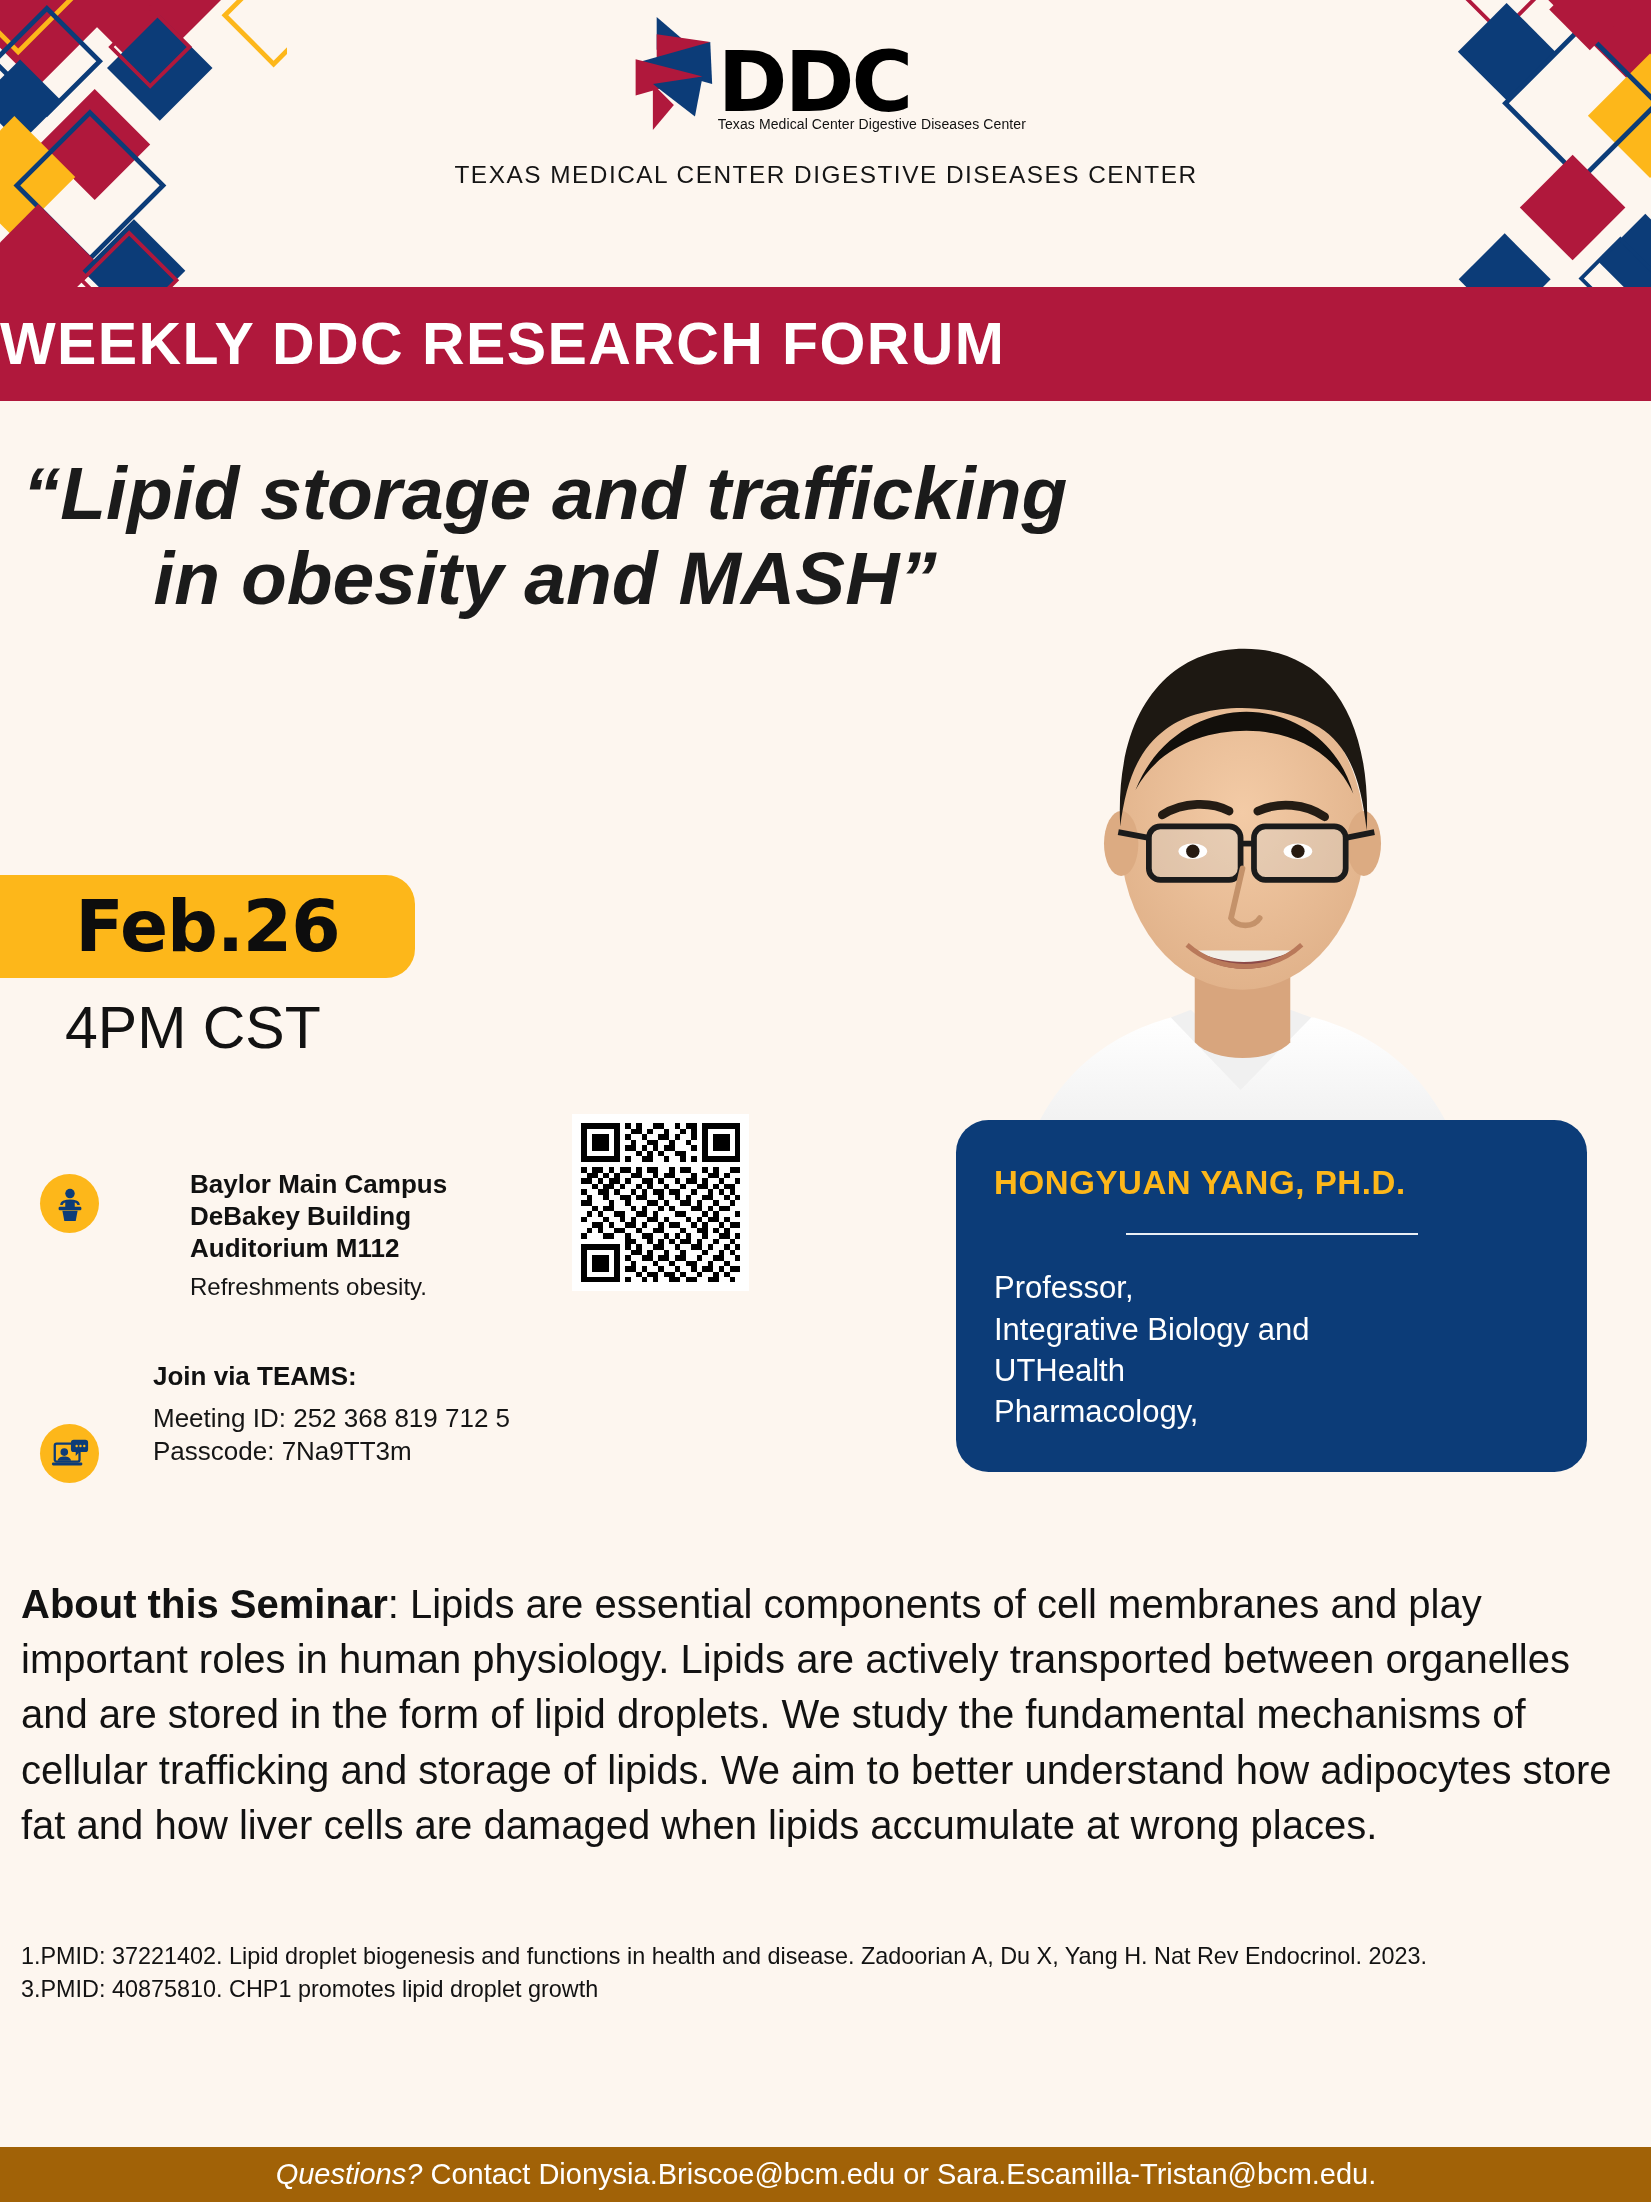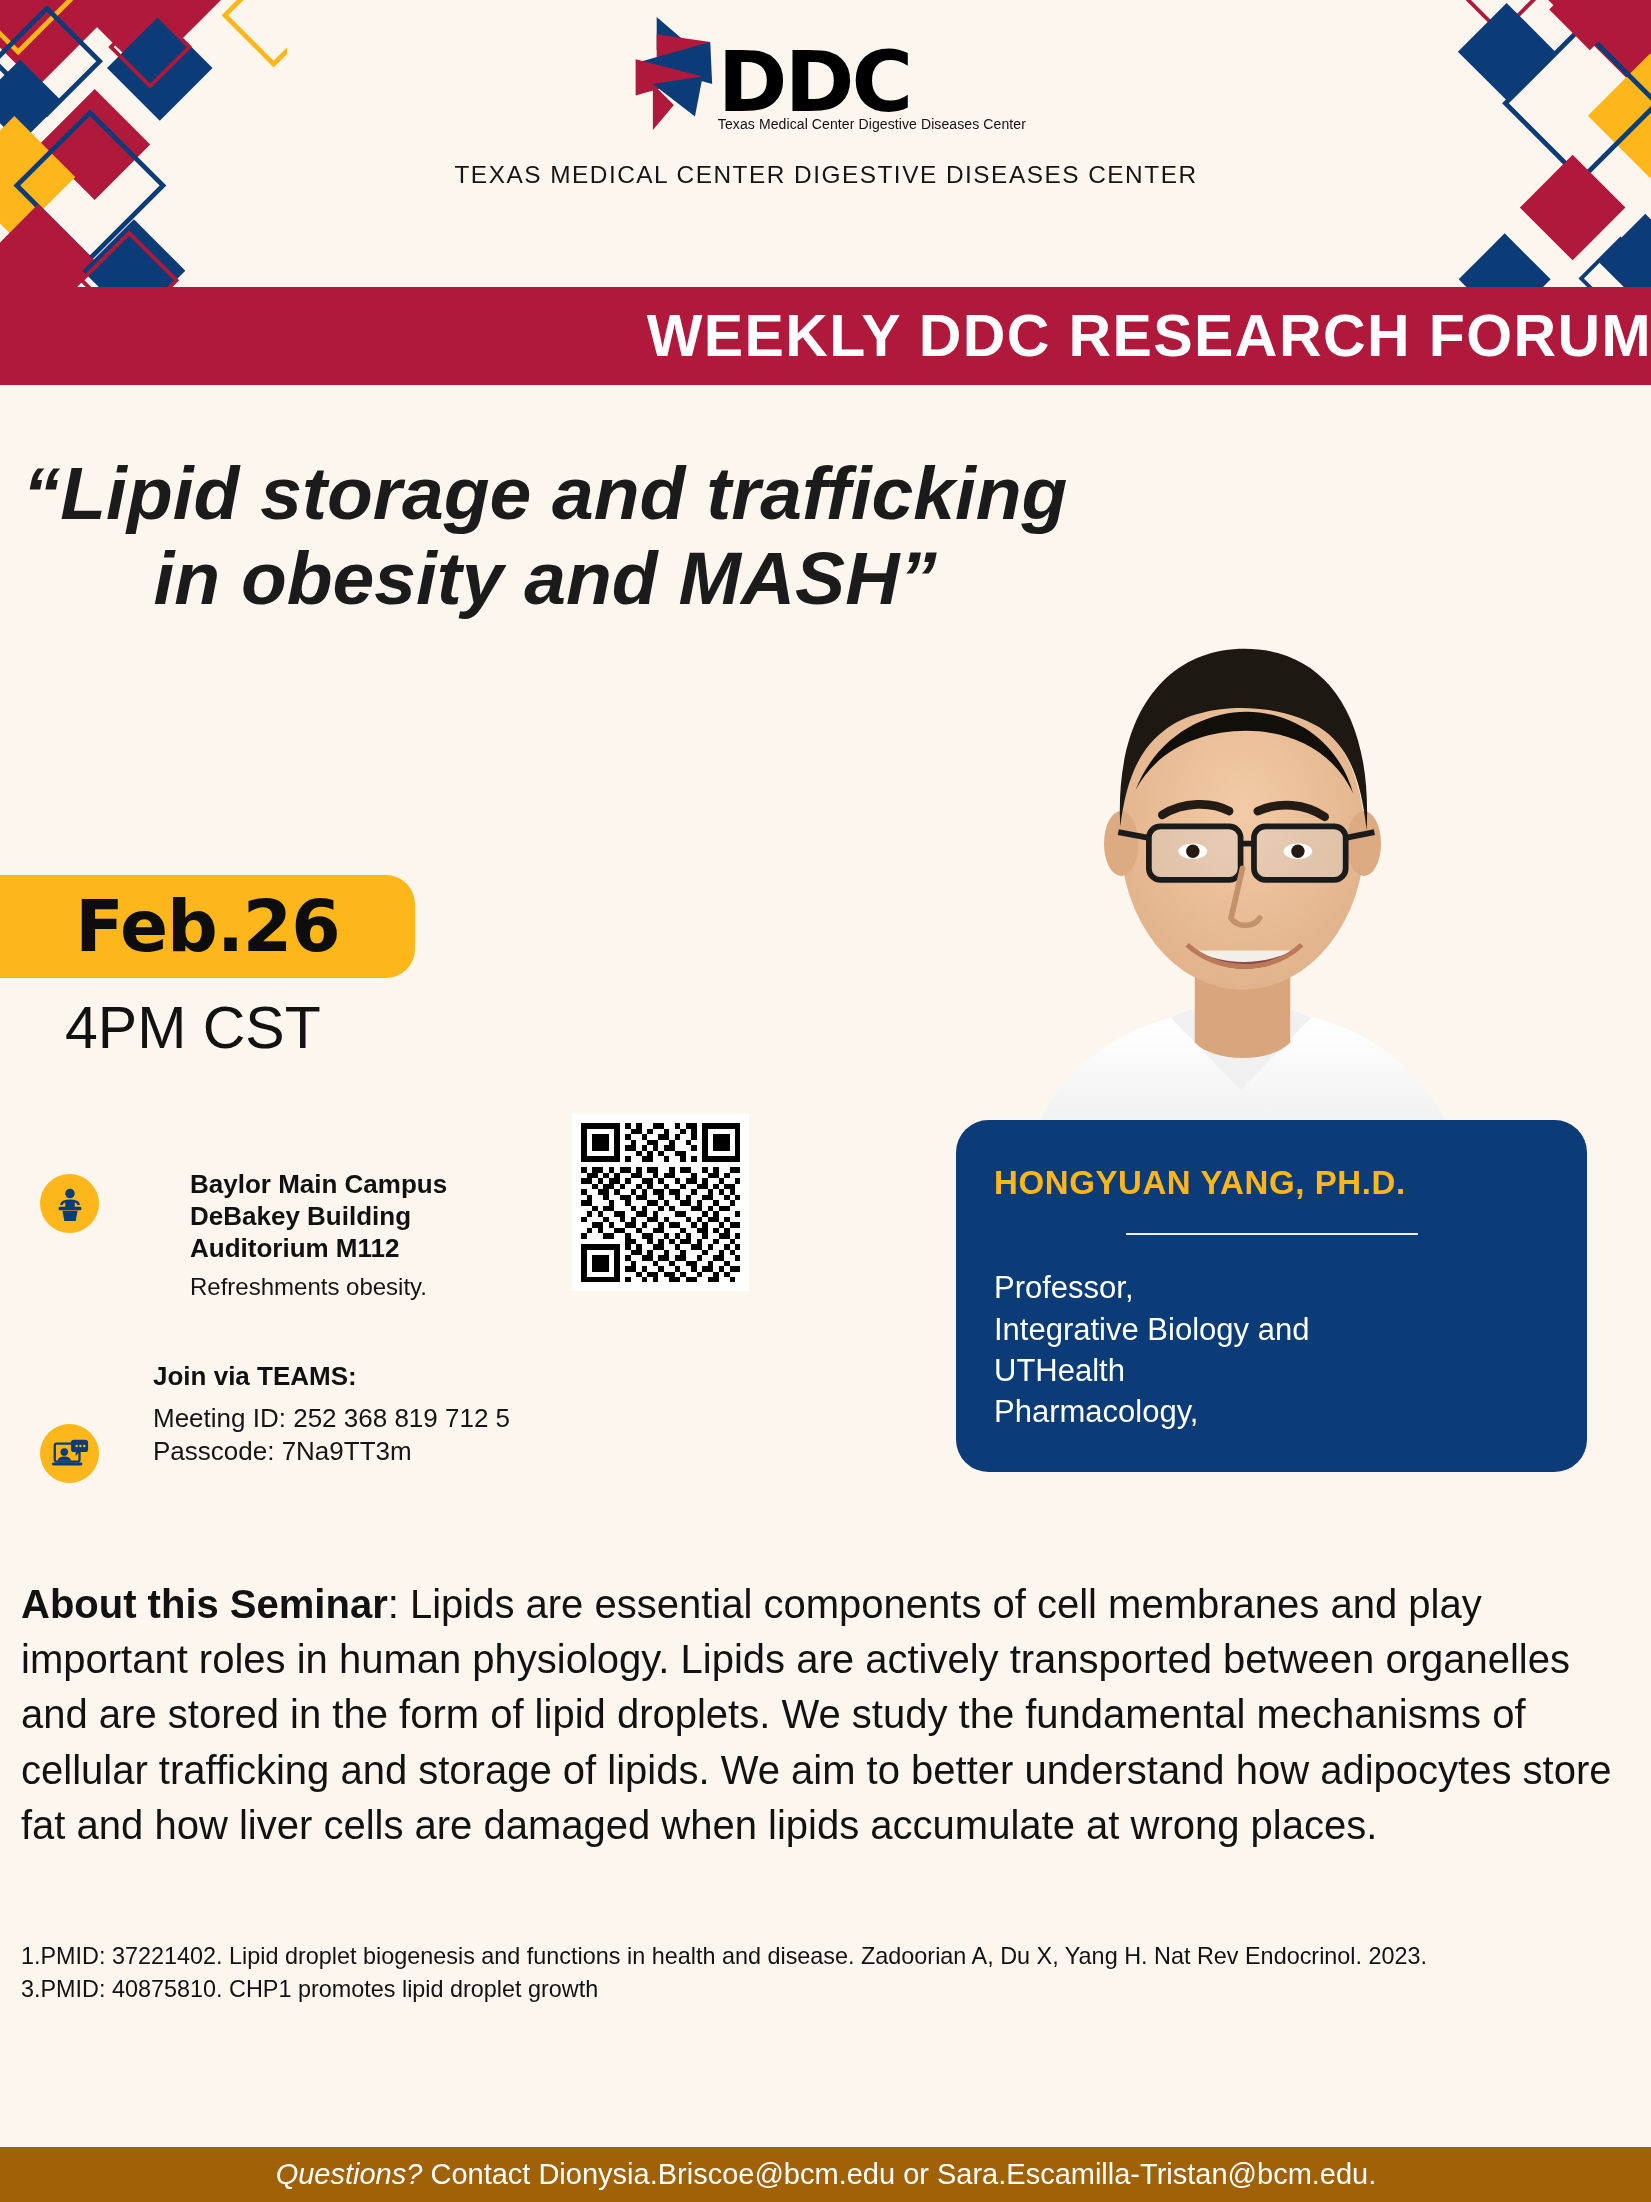--- a/index.html
+++ b/index.html
@@ -31,22 +31,22 @@
     font-size:14px; color:#111; margin-top:-5.7px; letter-spacing:0.1px;
   }
   .org-line {
     position:absolute; top:161px; width:100%; text-align:center;
     font-family:"Liberation Sans", sans-serif;
     font-size:24.4px; letter-spacing:1.5px; color:#151515;
   }
 
   
   .banner {
-    position:absolute; top:287px; left:0; width:100%; height:98px;
-    background:#b0183c; display:flex; align-items:center; justify-content:flex-end;
+    position:absolute; top:287px; left:0; width:100%; height:114px;
+    background:#b0183c; display:flex; align-items:center; justify-content:flex-start;
   }
   .banner-text {
     color:#fff; font-family:"Liberation Sans", sans-serif;
     font-weight:bold; font-size:59px; letter-spacing:1.4px;
   }
 
   
   .seminar-title {
     position:absolute; top:451px; left:9.6px; width:1071px;
     text-align:center;

